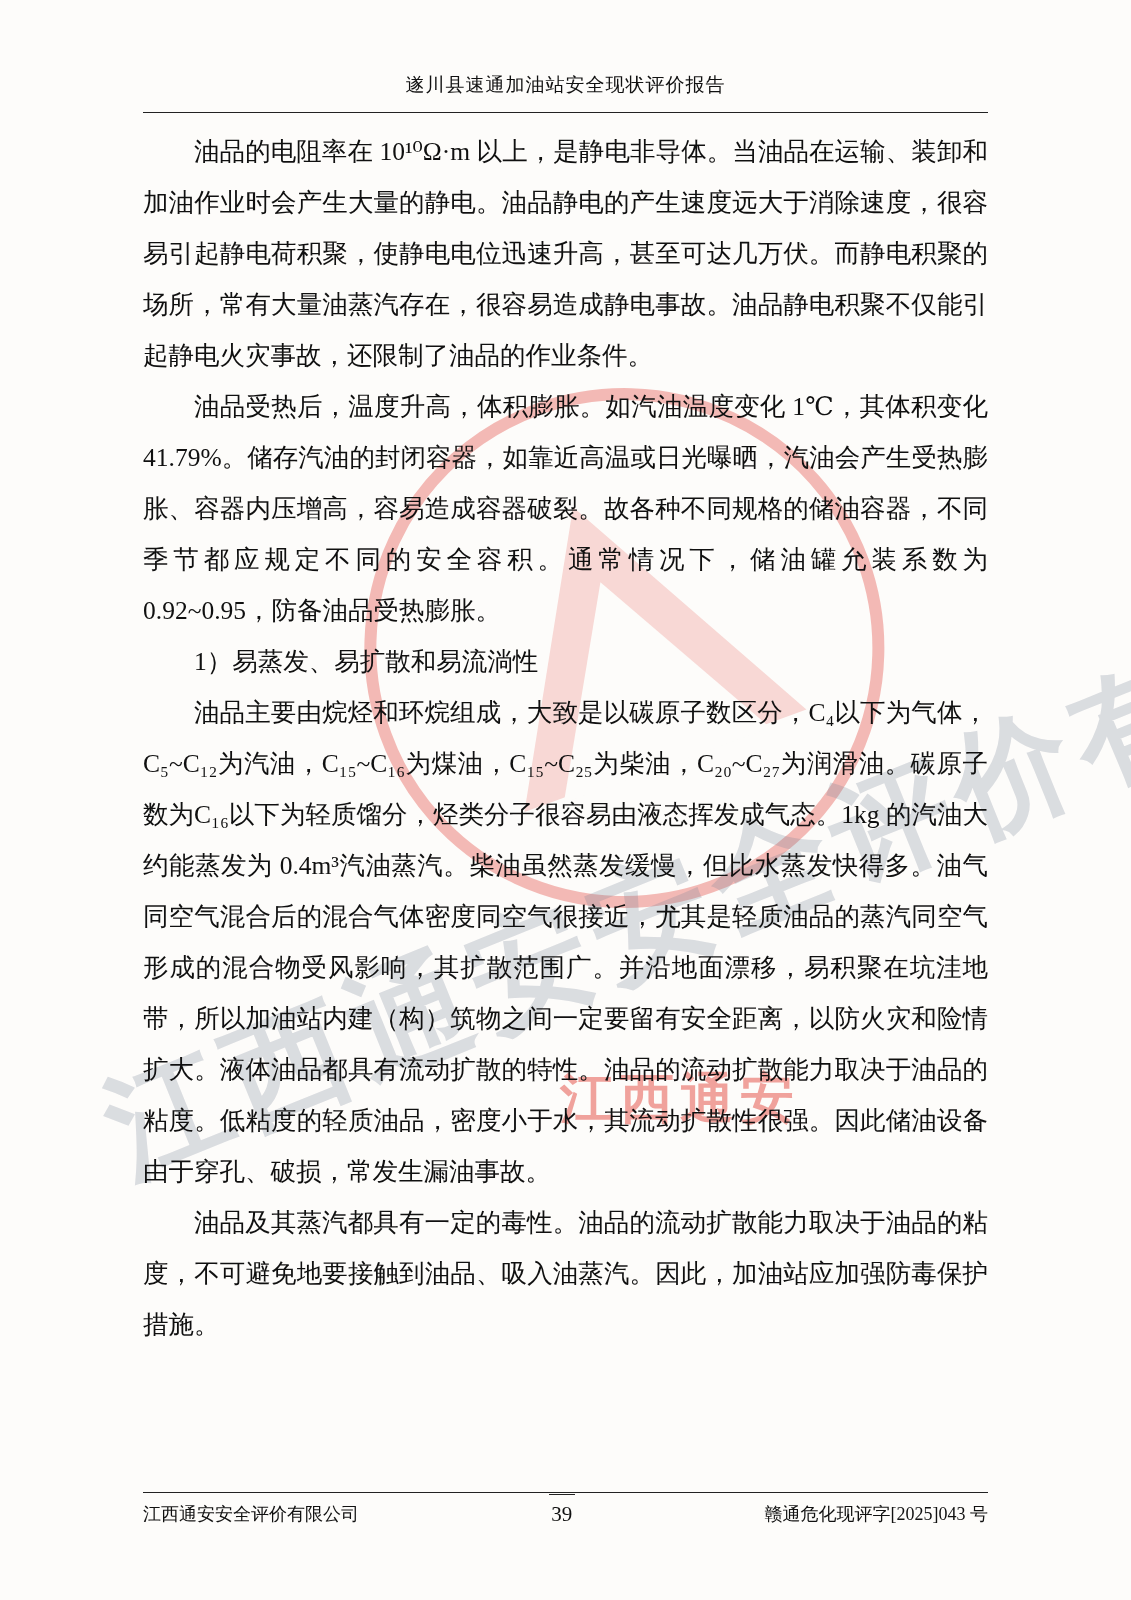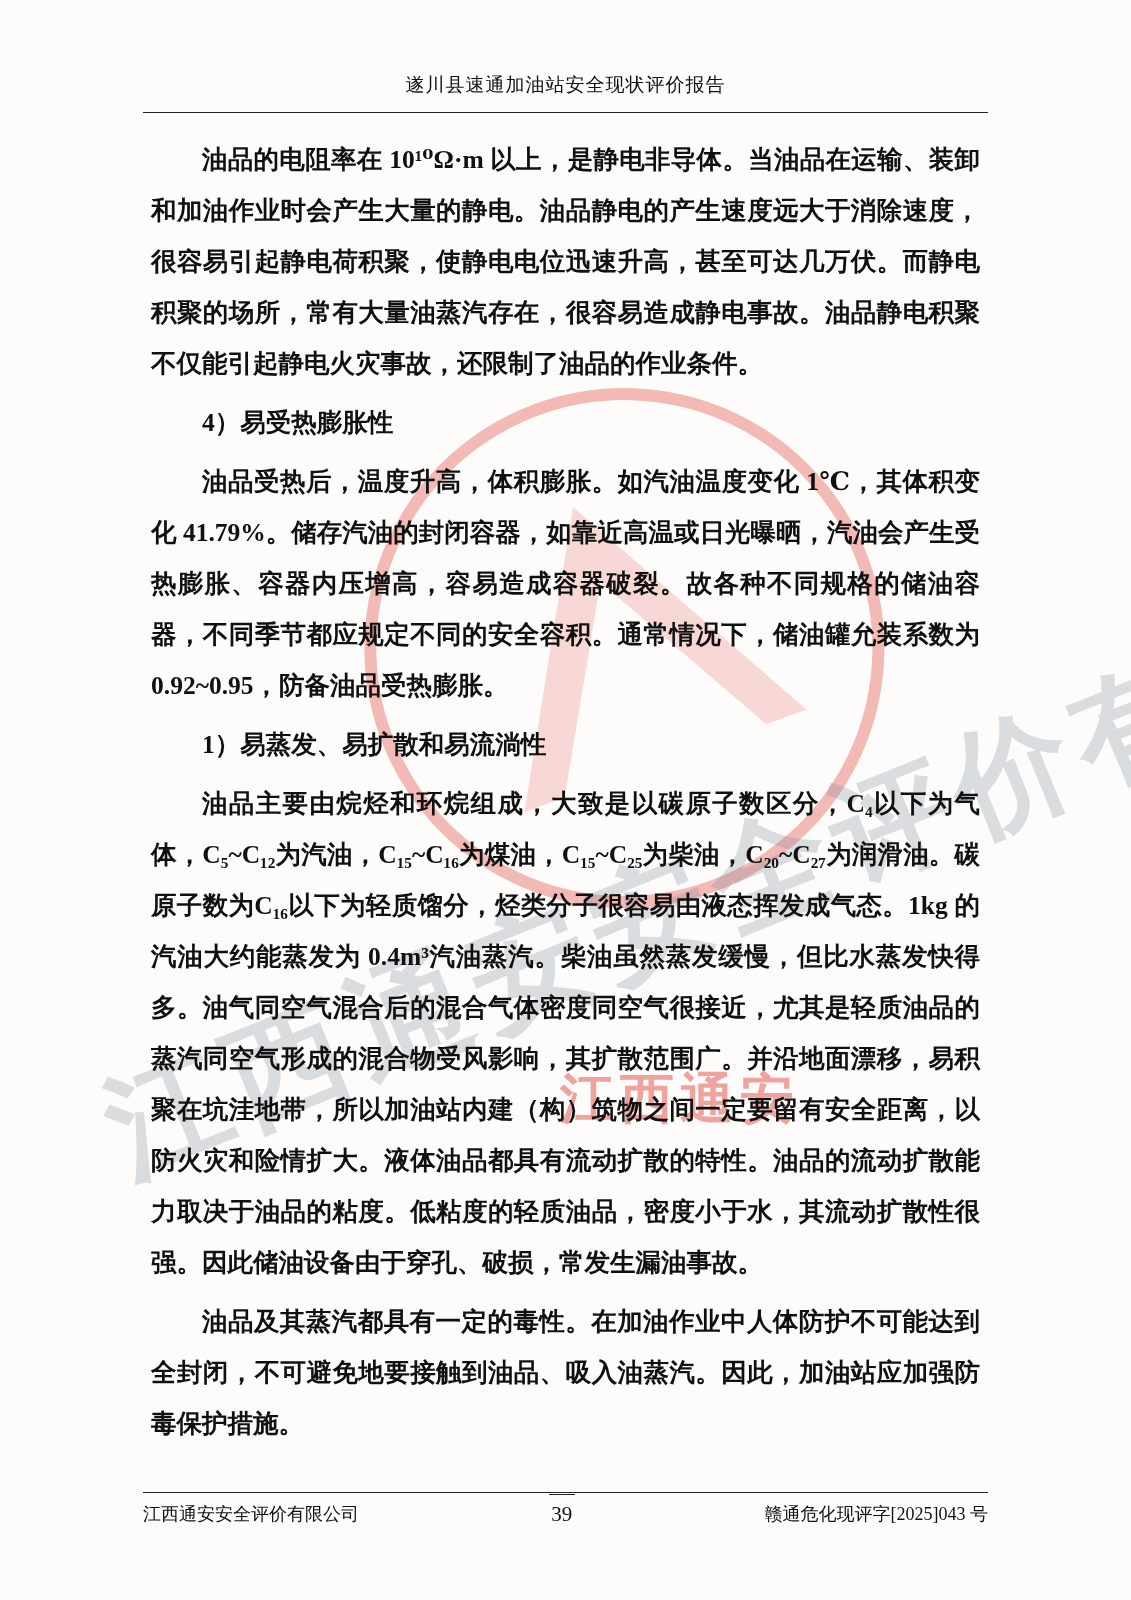--- a/index.html
+++ b/index.html
@@ -113,23 +113,22 @@
     left: 143px;
     top: 126px;
     width: 845px;
     font-size: 25.5px;
     line-height: 51px;
     text-align: justify;
     text-justify: inter-ideograph;
     color: #101010;
   }
   .body-text p {
-    margin: 8px;
+    margin: 0;
     text-indent: 2em;
-    font-weight: bold;
   }
 
   .footer-rule {
     position: absolute;
     left: 143px;
     top: 1492px;
     width: 845px;
     border-top: 1.3px solid #222;
   }
   .footer {
@@ -173,25 +172,24 @@
     <div class="wm-text-red">江西通安</div>
   </div>
 
   <div class="content">
 
     <div class="header">遂川县速通加油站安全现状评价报告</div>
     <div class="header-rule"></div>
 
     <div class="body-text">
       <p>油品的电阻率在 10¹⁰Ω·m 以上，是静电非导体。当油品在运输、装卸和加油作业时会产生大量的静电。油品静电的产生速度远大于消除速度，很容易引起静电荷积聚，使静电电位迅速升高，甚至可达几万伏。而静电积聚的场所，常有大量油蒸汽存在，很容易造成静电事故。油品静电积聚不仅能引起静电火灾事故，还限制了油品的作业条件。</p>
-      <p>4）易受热膨胀性</p>
       <p>油品受热后，温度升高，体积膨胀。如汽油温度变化 1℃，其体积变化 41.79%。储存汽油的封闭容器，如靠近高温或日光曝晒，汽油会产生受热膨胀、容器内压增高，容易造成容器破裂。故各种不同规格的储油容器，不同季节都应规定不同的安全容积。通常情况下，储油罐允装系数为 0.92~0.95，防备油品受热膨胀。</p>
       <p>1）易蒸发、易扩散和易流淌性</p>
       <p>油品主要由烷烃和环烷组成，大致是以碳原子数区分，C₄以下为气体，C₅~C₁₂为汽油，C₁₅~C₁₆为煤油，C₁₅~C₂₅为柴油，C₂₀~C₂₇为润滑油。碳原子数为C₁₆以下为轻质馏分，烃类分子很容易由液态挥发成气态。1kg 的汽油大约能蒸发为 0.4m³汽油蒸汽。柴油虽然蒸发缓慢，但比水蒸发快得多。油气同空气混合后的混合气体密度同空气很接近，尤其是轻质油品的蒸汽同空气形成的混合物受风影响，其扩散范围广。并沿地面漂移，易积聚在坑洼地带，所以加油站内建（构）筑物之间一定要留有安全距离，以防火灾和险情扩大。液体油品都具有流动扩散的特性。油品的流动扩散能力取决于油品的粘度。低粘度的轻质油品，密度小于水，其流动扩散性很强。因此储油设备由于穿孔、破损，常发生漏油事故。</p>
-      <p>油品及其蒸汽都具有一定的毒性。在加油作业中人体防护不可能达到全封闭，不可避免地要接触到油品、吸入油蒸汽。因此，加油站应加强防毒保护措施。</p>
+      <p>油品及其蒸汽都具有一定的毒性。油品的流动扩散能力取决于油品的粘度，不可避免地要接触到油品、吸入油蒸汽。因此，加油站应加强防毒保护措施。</p>
     </div>
 
     <div class="footer-rule"></div>
     <div class="footer">
       <span>江西通安安全评价有限公司</span>
       <span class="pageno">39</span>
       <span>赣通危化现评字[2025]043 号</span>
     </div>
 
   </div>

